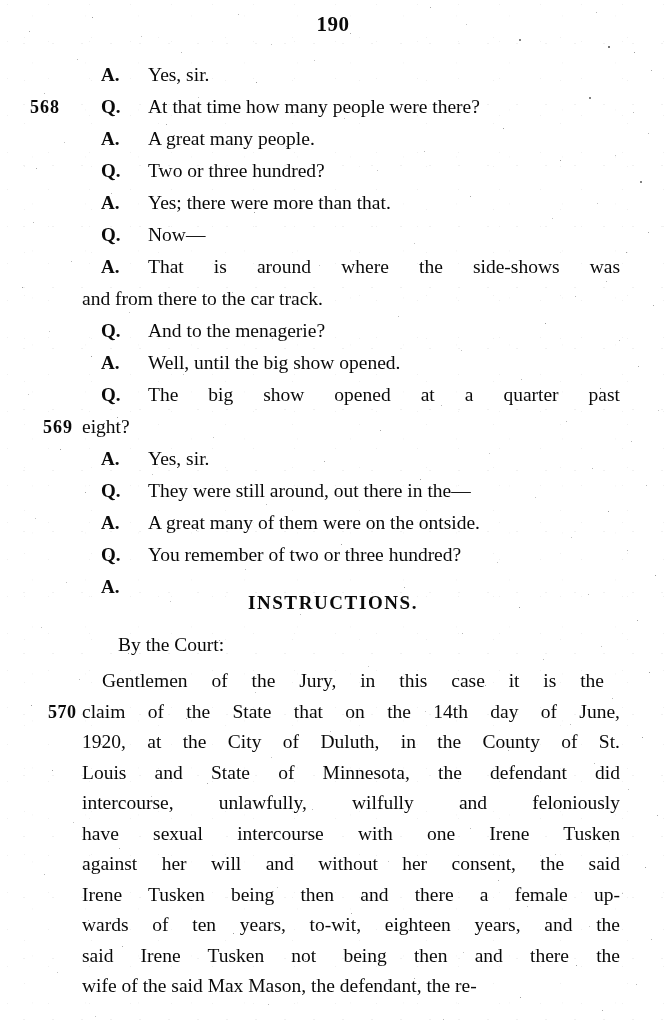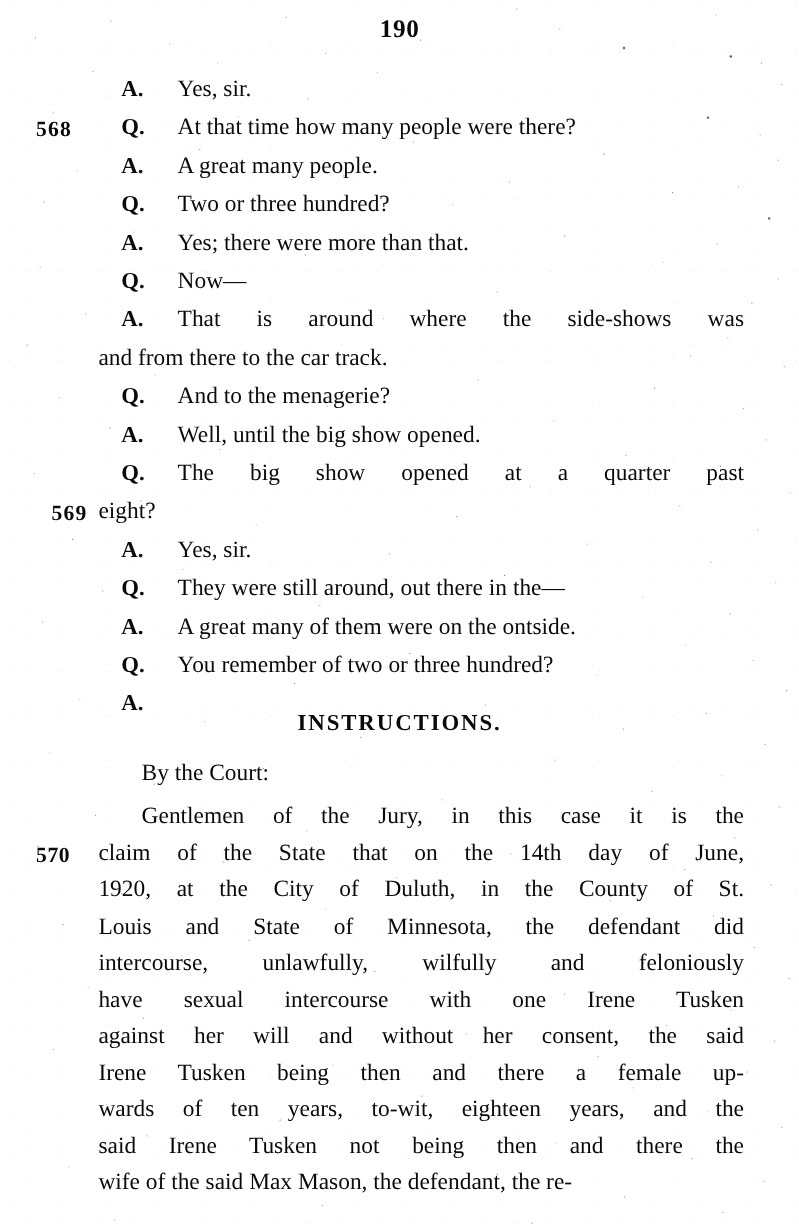--- a/index.html
+++ b/index.html
@@ -139,40 +139,40 @@
 
   .instr-line {
     position: relative;
     height: 30.5px;
     line-height: 30.5px;
     font-size: 19.5px;
   }
 
   .instr-line .marginno {
     position: absolute;
-    left: 30px;
+    left: 48px;
     top: 0;
     width: 54px;
     font-size: 18px;
     font-weight: 700;
     letter-spacing: 0.5px;
   }
 
   .instr-line .text {
     position: absolute;
     left: 82px;
     top: 0;
     width: 538px;
     white-space: normal;
     text-align: justify;
     text-align-last: justify;
   }
 
   .instr-line .text.first {
-    left: 118px;
+    left: 102px;
     width: 502px;
   }
 
   .instr-line .text.flush {
     text-align-last: left;
     white-space: nowrap;
   }
 
   
   .speck {

